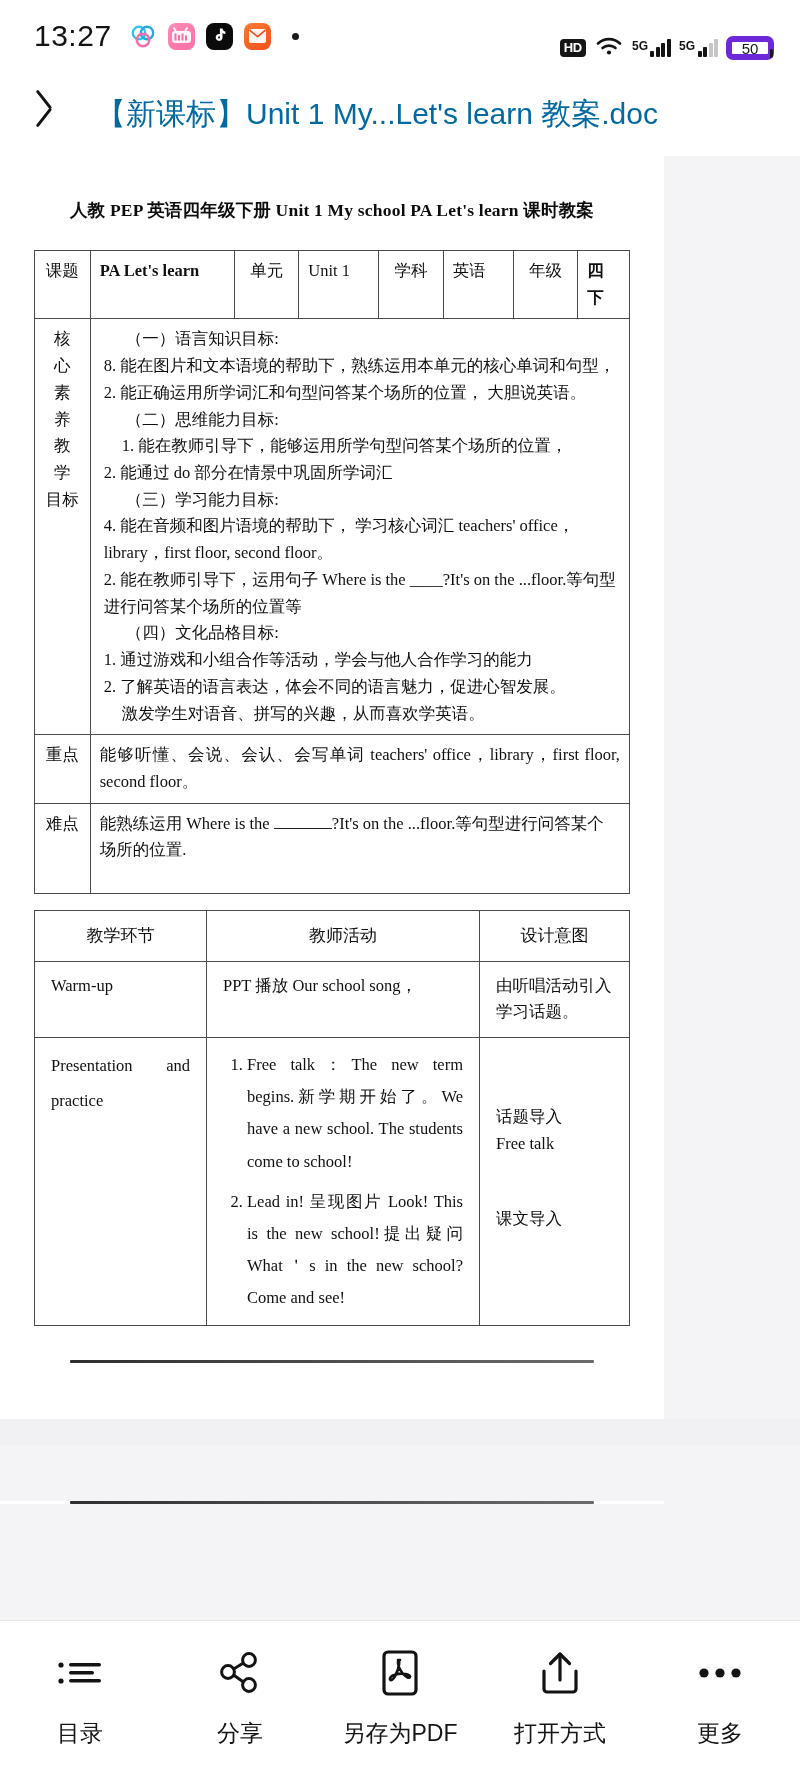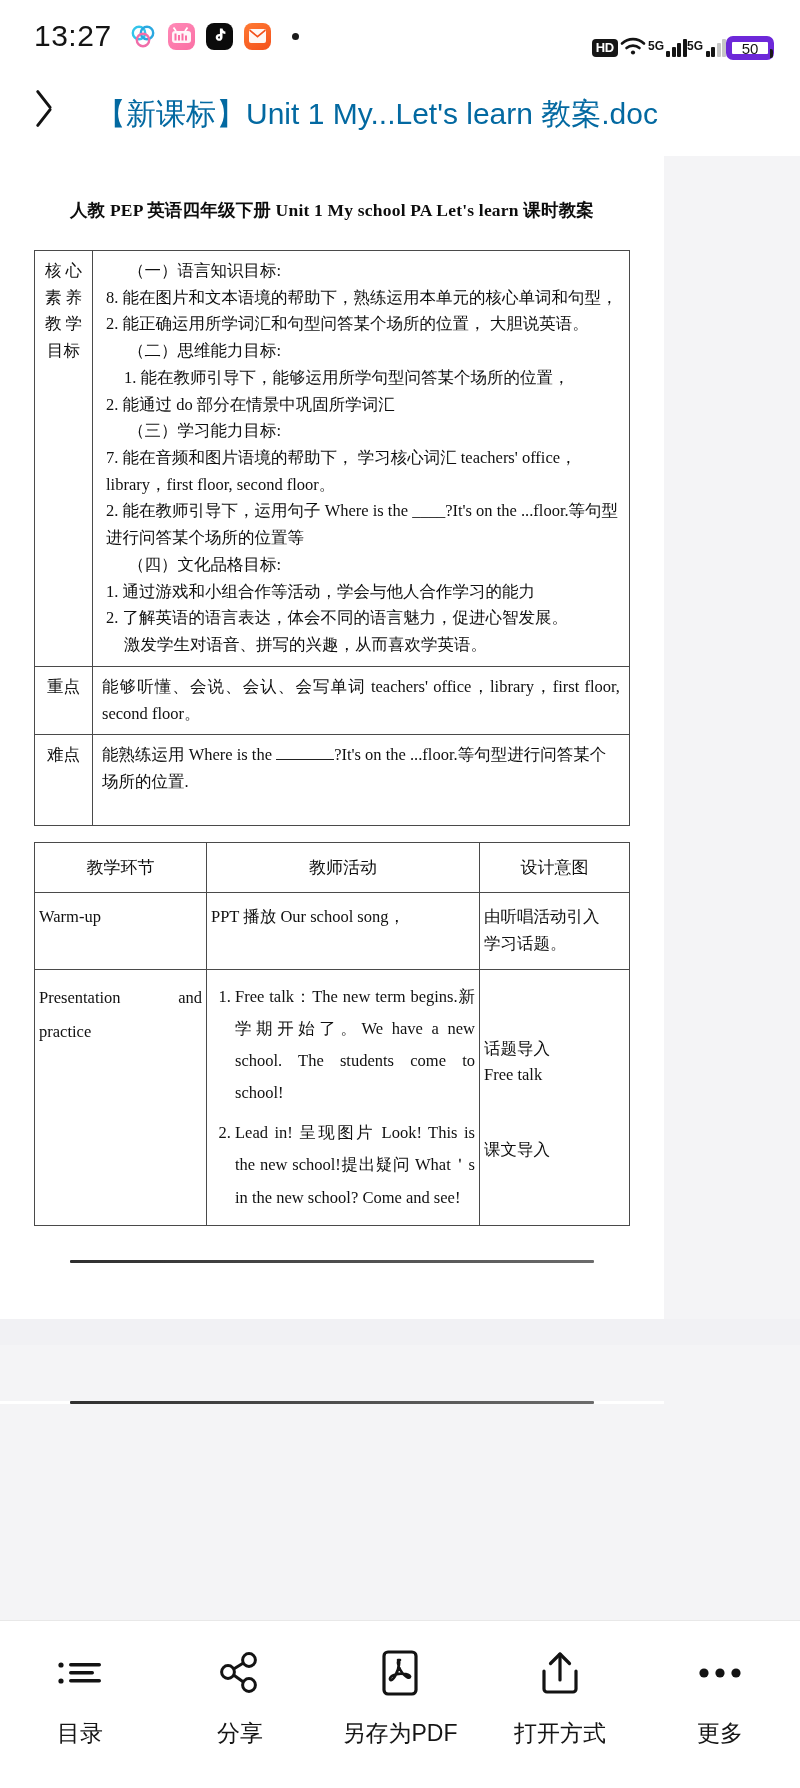--- a/index.html
+++ b/index.html
@@ -36,21 +36,21 @@
     font-family: "Liberation Sans", sans-serif;
   }
   .sb-left-icons { display: flex; align-items: center; gap: 11px; margin-left: 18px; }
   .appicon { width: 27px; height: 27px; border-radius: 8px; position: relative; overflow: hidden; flex: 0 0 auto; }
   .appicon.cloud { background: #ffffff; }
   .appicon.bili { background: linear-gradient(145deg,#ff8ab7,#fb6fa4); }
   .appicon.tiktok { background: #0b0b0b; }
   .appicon.mail { background: linear-gradient(150deg,#ff7a33,#f4501b); }
   .dot-tiny { width: 7px; height: 7px; background: #1b1b1b; border-radius: 50%; margin-left: 10px; }
   .sb-spacer { flex: 1 1 auto; }
-  .sb-right-icons { display: flex; align-items: center; gap: 0; margin-top: 24px; }
+  .sb-right-icons { display: flex; align-items: center; gap: 8px; margin-top: 24px; }
   .hd-badge {
     font-size: 13px; font-weight: 700; color: #fff; background: #161616;
     border-radius: 4px; padding: 2px 4px; letter-spacing: -0.3px; line-height: 1.1;
   }
   .sig-group { display: flex; align-items: flex-end; gap: 1.5px; }
   .sig-label { font-size: 12px; font-weight: 700; color: #141414; margin-right: 1px; align-self: flex-start; }
   .bar { width: 4px; background: #141414; border-radius: 1px; }
   .bar.b1 { height: 6px; } .bar.b2 { height: 10px; } .bar.b3 { height: 14px; } .bar.b4 { height: 18px; }
   .bar.dim { background: #c6c6c6; }
   .battery {
@@ -117,21 +117,21 @@
     width: 58px; text-align: center; vertical-align: middle; line-height: 2.45;
     padding: 6px 2px; font-size: 16.5px;
   }
   td.bold { font-weight: bold; }
   .lead { padding-left: 26px; }
   .numline { padding-left: 4px; }
   .indent2 { padding-left: 22px; }
   .blank-ul { display: inline-block; min-width: 58px; border-bottom: 1.6px solid #222; height: 0.95em; vertical-align: baseline; }
 
   table.t2 { margin-top: 16px; }
-  table.t2 td { padding: 11px 4px; }
+  table.t2 td { padding: 11px 16px; }
   .t2 .hdr { text-align: center; vertical-align: middle; font-size: 17px; }
   .t2 .col-a { width: 172px; }
   .t2 .col-c { width: 150px; }
   .just { text-align: justify; text-justify: inter-word; }
   ol.steps { margin: 0 0 0 24px; padding: 0; }
   ol.steps li { margin: 0 0 8px 0; line-height: 1.95; text-align: justify; }
   ol.steps li:last-child { margin-bottom: 0; }
   .intent-pad { padding-top: 66px !important; line-height: 2.3; }
   .warm-intent { line-height: 2.05; }
 
@@ -232,39 +232,49 @@
   </div>
 
   <div class="docview">
 
     <div class="page first">
 
       <div class="doc-heading">人教 PEP 英语四年级下册 Unit 1 My school PA Let's learn 课时教案</div>
 
       <table class="doc">
         <tbody>
+          <tr>
+            <td class="c-label">课题</td>
+            <td class="bold" style="width:200px">PA Let's learn</td>
+            <td class="c-label-wide" style="width:72px">单元</td>
+            <td style="width:100px">Unit 1</td>
+            <td class="c-label-wide" style="width:72px">学科</td>
+            <td style="width:92px">英语</td>
+            <td class="c-label-wide" style="width:72px">年级</td>
+            <td class="bold" style="width:62px">四下</td>
+          </tr>
 
           <tr>
             <td class="sidevert">
               <div>核 心</div>
               <div>素 养</div>
               <div>教 学</div>
               <div>目标</div>
             </td>
             <td colspan="7">
               <div class="lead">（一）语言知识目标:</div>
               <div class="numline">8. 能在图片和文本语境的帮助下，熟练运用本单元的核心单词和句型，</div>
               <div class="numline">2. 能正确运用所学词汇和句型问答某个场所的位置， 大胆说英语。</div>
 
               <div class="lead">（二）思维能力目标:</div>
               <div class="indent2">1. 能在教师引导下，能够运用所学句型问答某个场所的位置，</div>
               <div class="numline">2. 能通过 do 部分在情景中巩固所学词汇</div>
 
               <div class="lead">（三）学习能力目标:</div>
-              <div class="numline">7. 能在音频和图片语境的帮助下， 学习核心词汇 teachers' office，library，first floor, second floor。</div>
+              <div class="numline">4. 能在音频和图片语境的帮助下， 学习核心词汇 teachers' office，library，first floor, second floor。</div>
               <div class="numline">2. 能在教师引导下，运用句子 Where is the ____?It's on the ...floor.等句型进行问答某个场所的位置等</div>
 
               <div class="lead">（四）文化品格目标:</div>
               <div class="numline">1.  通过游戏和小组合作等活动，学会与他人合作学习的能力</div>
               <div class="numline">2.  了解英语的语言表达，体会不同的语言魅力，促进心智发展。</div>
               <div class="indent2">激发学生对语音、拼写的兴趣，从而喜欢学英语。</div>
             </td>
           </tr>
 
           <tr>

